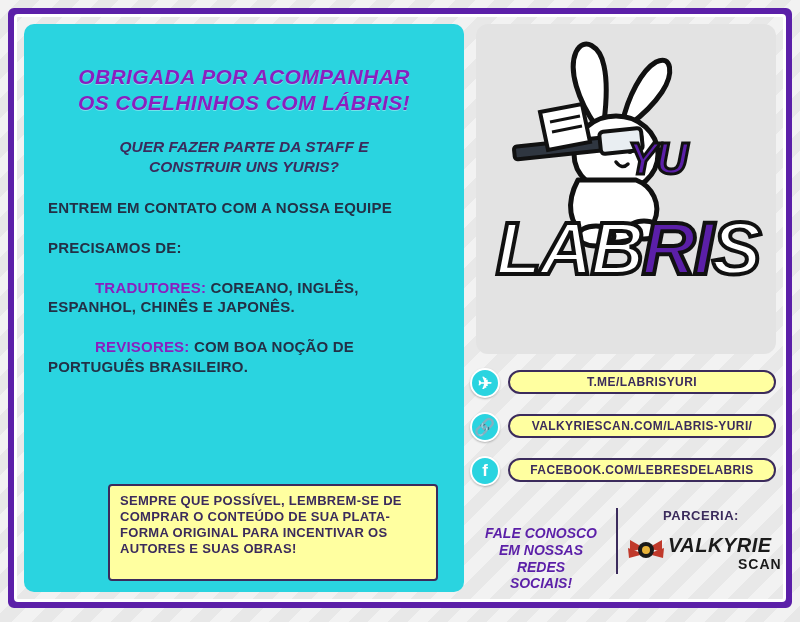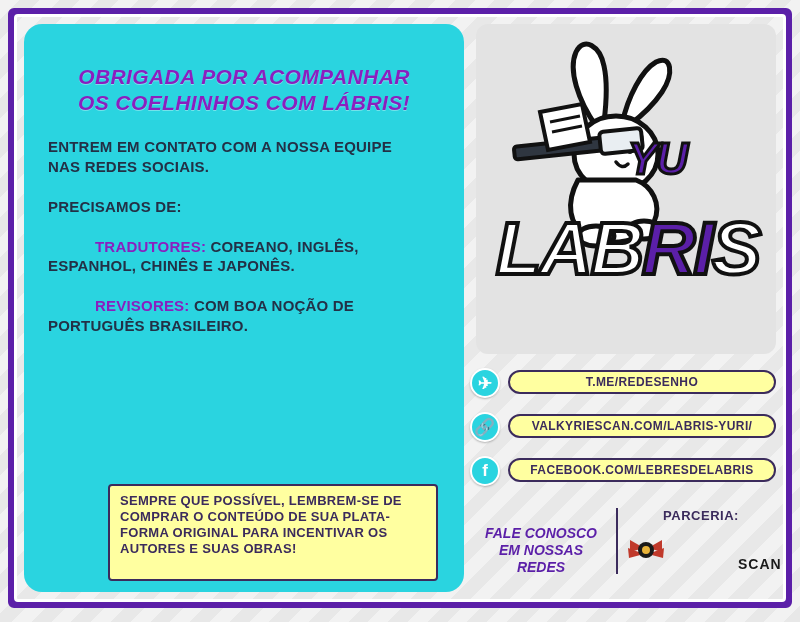--- a/index.html
+++ b/index.html
@@ -44,21 +44,21 @@
     background: transparent;
   }
   
   #left-panel {
     position: absolute;
     left: 24px;
     top: 24px;
     width: 440px;
     height: 568px;
     background: #2ad4e0;
-    border-radius: 18px;
+    border-radius: 10px;
     box-sizing: border-box;
     padding: 26px 24px 20px 24px;
     overflow: hidden;
   }
   .headline {
     color: #8a1fbf;
     font-weight: bold;
     font-style: italic;
     font-size: 21px;
     line-height: 1.22;
@@ -270,24 +270,27 @@
 
   <div id="frame"></div>
   <div id="inner-frame"></div>
 
   <div id="left-panel">
     <div class="headline">
       <div>OBRIGADA POR ACOMPANHAR</div>
       <div>OS COELHINHOS COM LÁBRIS!</div>
     </div>
 
+    <div class="subhead">
+      <div>QUER FAZER PARTE DA STAFF E</div>
+      <div>CONSTRUIR UNS YURIS?</div>
+    </div>
 
     <div class="body-text">
       <div>ENTREM EM CONTATO COM A NOSSA EQUIPE</div>
-      <div>NAS REDES SOCIAIS.</div>
     </div>
 
     <div class="body-text spaced">PRECISAMOS DE:</div>
 
     <div class="body-text spaced">
       <span class="lbl">TRADUTORES:</span><span> COREANO, INGLÊS, ESPANHOL, CHINÊS E JAPONÊS.</span>
     </div>
 
 
     <div class="body-text spaced">
@@ -326,46 +329,48 @@
 
       <div class="logo-text" id="logo-yu">YU</div>
       <div class="logo-text" id="logo-labris">
         <span class="w">LAB</span><span class="p">RI</span><span class="w">S</span>
       </div>
     </div>
   </div>
 
   <div class="social-row" id="row-telegram">
     <div class="social-icon">✈</div>
-    <div class="social-pill">T.ME/REDESENHO</div>
+    <div class="social-pill">T.ME/LABRISYURI</div>
   </div>
 
   <div class="social-row" id="row-valkyrie">
     <div class="social-icon">🔗</div>
     <div class="social-pill">VALKYRIESCAN.COM/LABRIS-YURI/</div>
   </div>
 
   <div class="social-row" id="row-facebook">
     <div class="social-icon">f</div>
     <div class="social-pill">FACEBOOK.COM/LEBRESDELABRIS</div>
   </div>
 
   <div id="contact-block">
     <div id="contact-text">
       <div>FALE CONOSCO</div>
       <div>EM NOSSAS REDES</div>
+      <div>SOCIAIS!</div>
     </div>
     <div id="divider"></div>
     <div id="partner-label">PARCERIA:</div>
     <div id="partner-logo">
       <svg width="40" height="42" viewBox="0 0 40 42" style="position:absolute;left:0;top:2px;">
         <path d="M4 10 L18 18 L4 22 Z" fill="#c0392b"></path>
         <path d="M2 18 L18 24 L3 28 Z" fill="#c0392b"></path>
         <path d="M36 10 L22 18 L36 22 Z" fill="#c0392b"></path>
         <path d="M38 18 L22 24 L37 28 Z" fill="#c0392b"></path>
         <circle cx="20" cy="20" r="8" fill="#1a1a1a"></circle>
         <circle cx="20" cy="20" r="4" fill="#e8b33a"></circle>
       </svg>
+      <div id="valk-name">VALKYRIE</div>
       <div id="valk-sub">SCAN</div>
     </div>
   </div>
 
 </div>
 
 </body></html>

